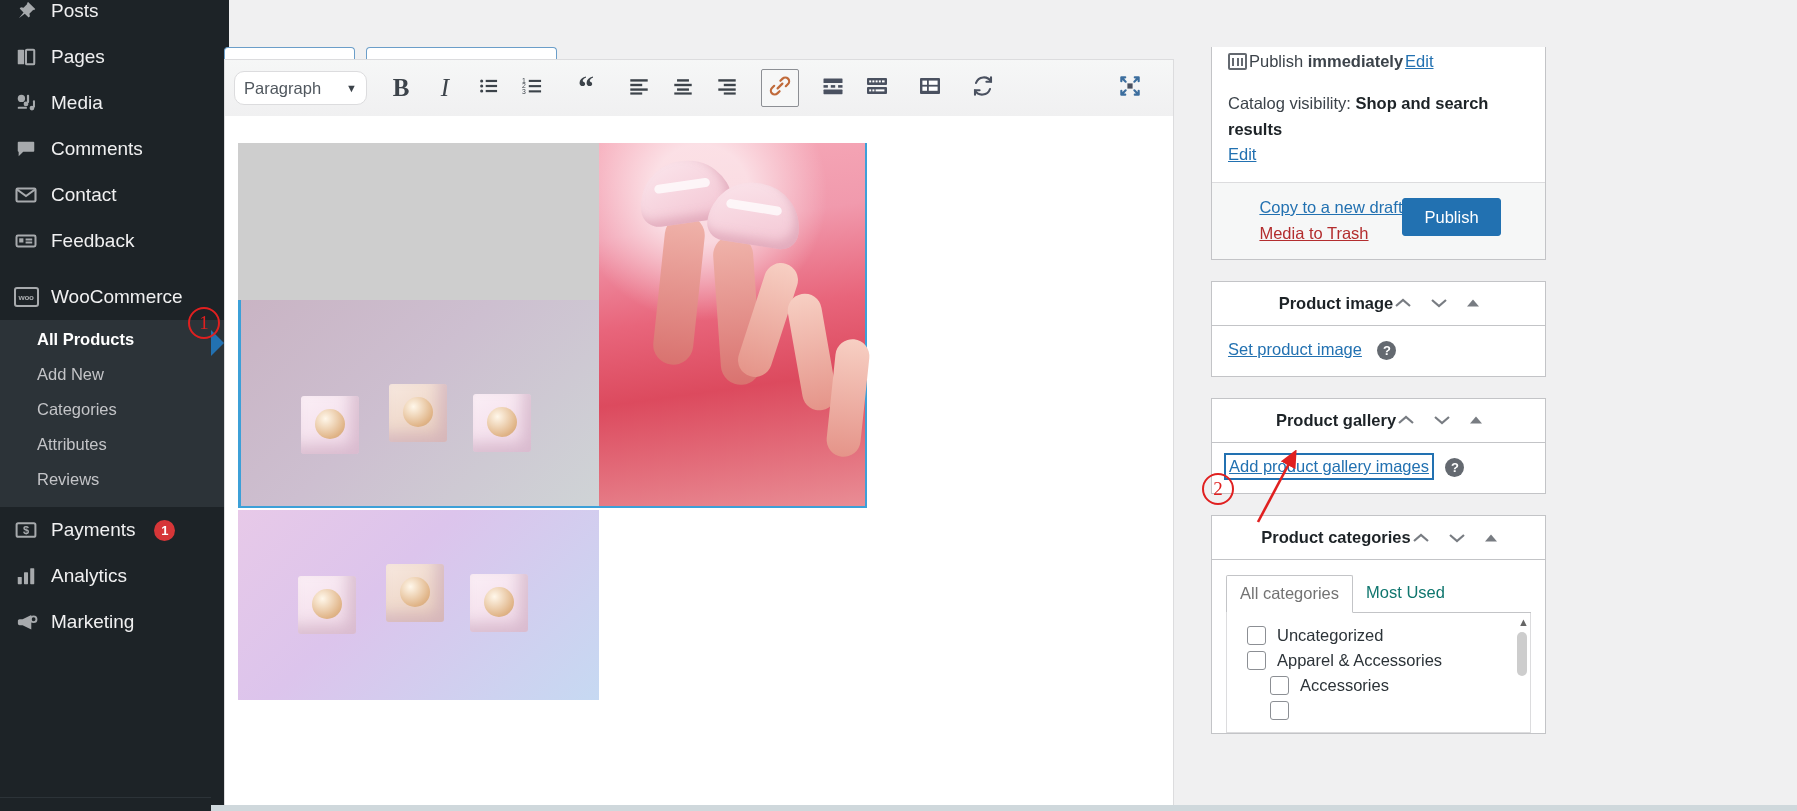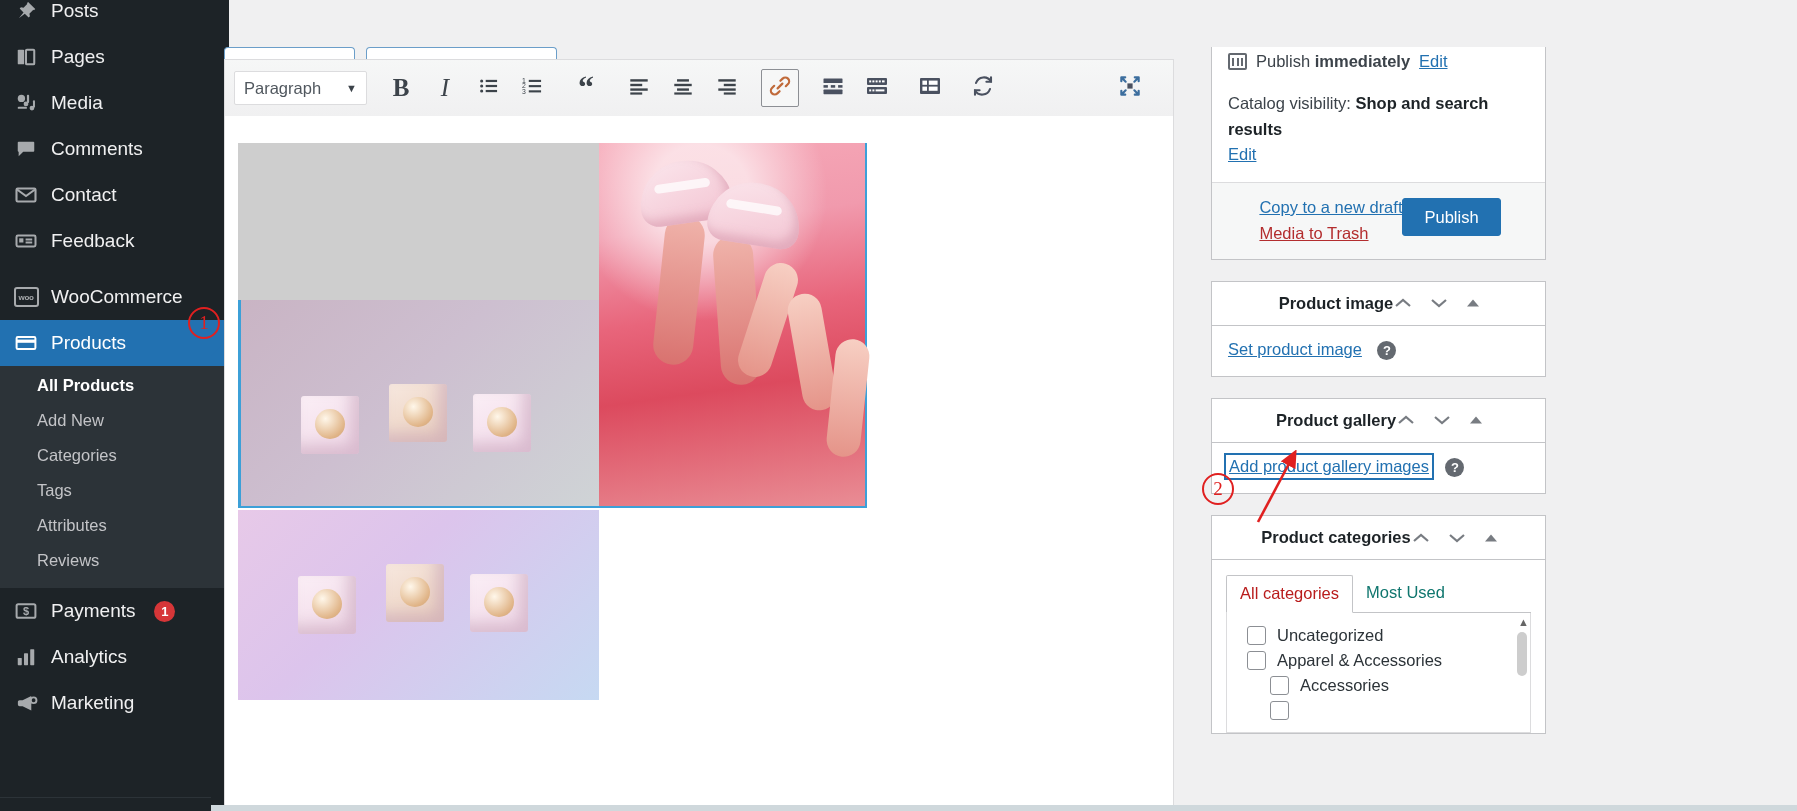--- a/index.html
+++ b/index.html
@@ -100,21 +100,21 @@
   .tab-stub.b { left: 142px; width: 191px; }
 
   .mce-toolbar {
     position: absolute; left: 0; top: 12px; width: 950px; height: 58px;
     background: linear-gradient(#f6f7f7, #f0f0f1);
     border: 1px solid #dcdcde;
     display: flex; align-items: center; padding: 0 8px;
   }
   .sel-paragraph {
     width: 133px; height: 34px; background: #fff;
-    border: 1px solid #dcdcde; border-radius: 2px;
+    border: 1px solid #dcdcde; border-radius: 10px;
     display: flex; align-items: center; justify-content: space-between;
     padding: 0 9px; font-size: 16.5px; color: #50575e; cursor: pointer;
     margin-left: 1px;
   }
   .sel-caret { font-size: 11px; color: #3c434a; }
   .tb-btn {
     width: 38px; height: 38px; margin-left: 6px;
     display: flex; align-items: center; justify-content: center;
     cursor: pointer; border: 1px solid transparent; border-radius: 2px;
     color: #3c434a;
@@ -212,21 +212,21 @@
   .mb-ctrls { display: flex; align-items: center; gap: 16px; color: #787c82; }
   .mb-ctrls .chev { cursor: pointer; display: flex; }
   .mb-body { padding: 14px 16px 16px 16px; }
 
   
   .publish-box {
     background: #fff; border: 1px solid #c3c4c7; border-top: none;
     margin-bottom: 21px;
   }
   .pub-row {
-    display: flex; align-items: center; gap: 9px;
+    display: flex; align-items: center; gap: 2px;
     padding: 0 16px 0 16px; font-size: 16.5px; color: #3c434a;
     height: 28px;
   }
   .cal-icon {
     width: 19px; height: 17px; border: 2px solid #646970; border-radius: 2px;
     display: flex; align-items: flex-end; justify-content: space-evenly;
     padding-bottom: 2px;
   }
   .cal-icon i { display: block; width: 2px; height: 8px; background: #646970; }
   .pub-misc { padding: 16px 16px 14px 16px; font-size: 16.5px; color: #3c434a; line-height: 1.55; }
@@ -255,21 +255,21 @@
     padding: 0 1px;
   }
 
   .cat-tabs { display: flex; border-bottom: 1px solid #c3c4c7; margin: 0 0 0 0; }
   .cat-tab {
     font-size: 16.5px; padding: 8px 13px 9px 13px; cursor: pointer;
     color: #0f766e; position: relative; top: 1px;
   }
   .cat-tab.active {
     background: #fff; border: 1px solid #c3c4c7; border-bottom: 1px solid #fff;
-    color: #b91c1c; border-radius: 2px 2px 0 0;
+    color: #737373; border-radius: 2px 2px 0 0;
   }
   .cat-list {
     border: 1px solid #dcdcde; border-top: none; height: 120px;
     overflow: hidden; position: relative; padding: 10px 0 0 0; background: #fff;
   }
   .cat-row {
     display: flex; align-items: center; gap: 11px;
     padding: 3px 0 3px 20px; font-size: 16.5px; color: #2c3338;
   }
   .cat-row.indent { padding-left: 43px; }
@@ -377,35 +377,25 @@
 
     <div class="menu-sep"></div>
 
     <div class="menu-item">
       <span class="mi-icon">
         <span class="woo-box">woo</span>
       </span>
       <span>WooCommerce</span>
     </div>
 
-    <div class="menu-item active">
-      <span class="mi-icon">
-        <svg width="24" height="24" viewBox="0 0 24 24" fill="none" stroke="currentColor" stroke-width="2">
-            <rect x="2.6" y="6" width="18.8" height="12" rx="1.2"></rect>
-            <path d="M2.6 10.2h18.8" stroke-width="3.2"></path>
-          </svg>
-      </span>
-      <span>Products</span>
-    </div>
 
     <div class="submenu">
       <span class="submenu-item current">All Products</span>
       <span class="submenu-item">Add New</span>
       <span class="submenu-item">Categories</span>
-      <span class="submenu-item">Tags</span>
       <span class="submenu-item">Attributes</span>
       <span class="submenu-item">Reviews</span>
     </div>
 
     <div class="menu-item">
       <span class="mi-icon">
         <svg width="24" height="24" viewBox="0 0 24 24" fill="none" stroke="currentColor" stroke-width="2">
             <rect x="2.6" y="5.2" width="18.8" height="13.6" rx="1.6"></rect>
             <text x="12" y="16" font-size="11" font-weight="bold" fill="currentColor" stroke="none" text-anchor="middle" font-family="Liberation Sans, sans-serif">$</text>
           </svg>

